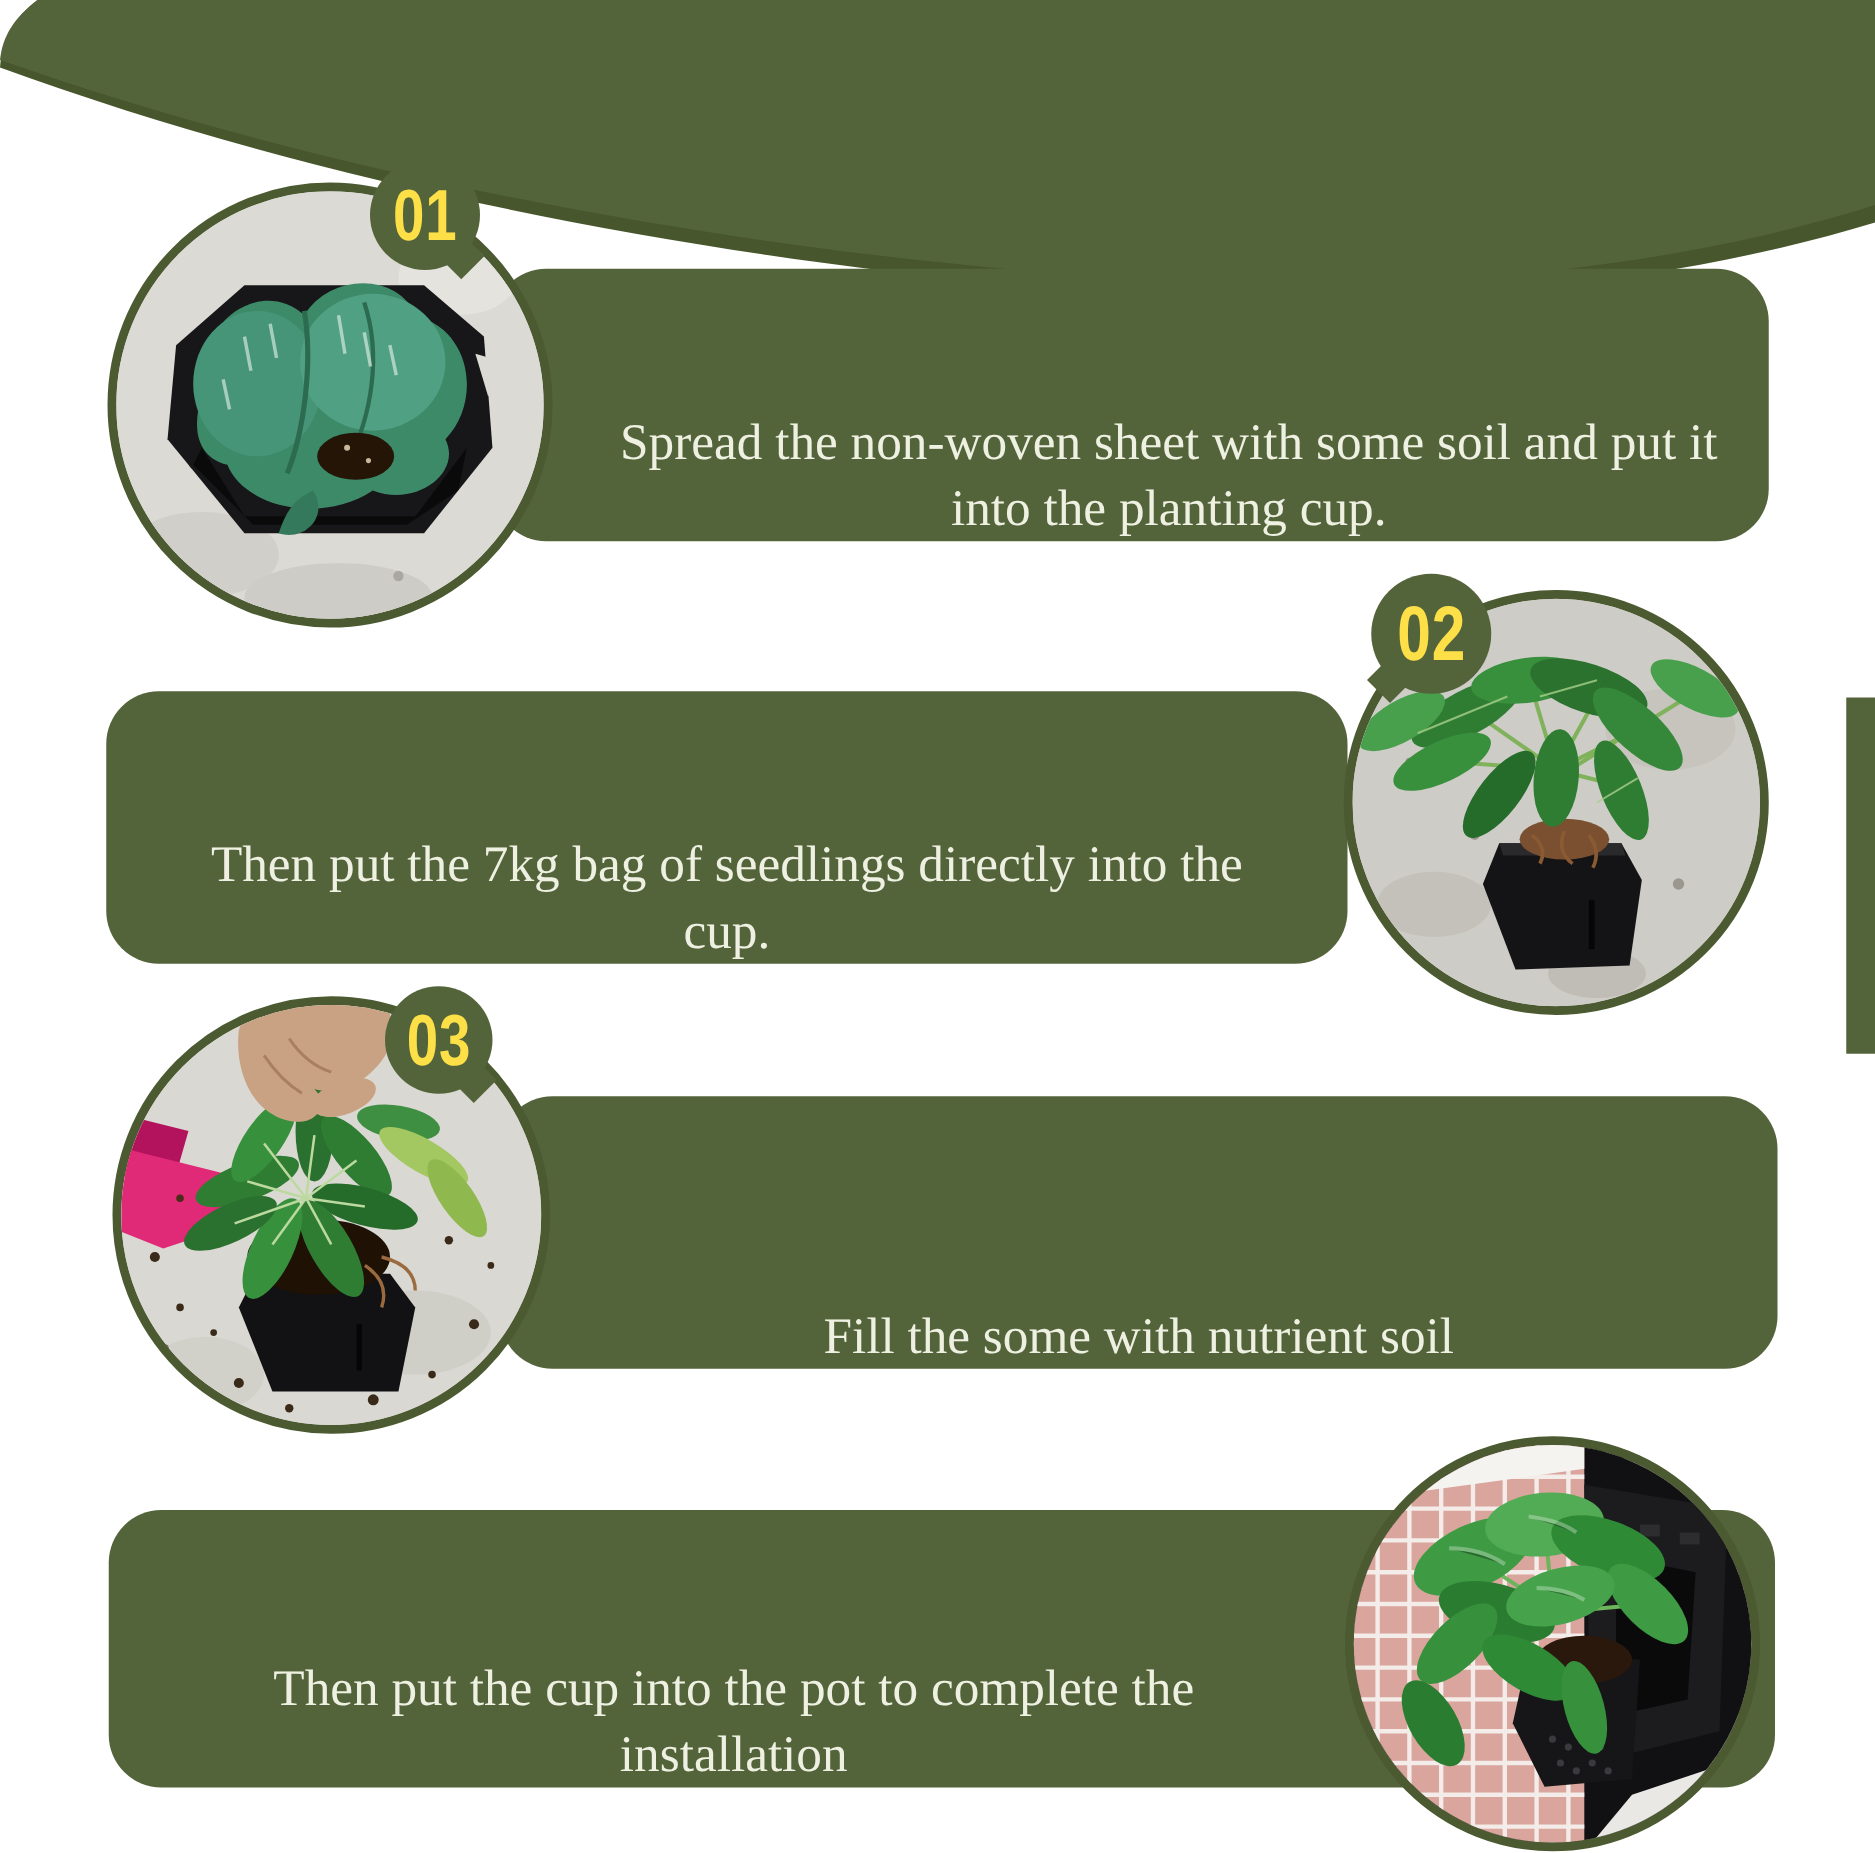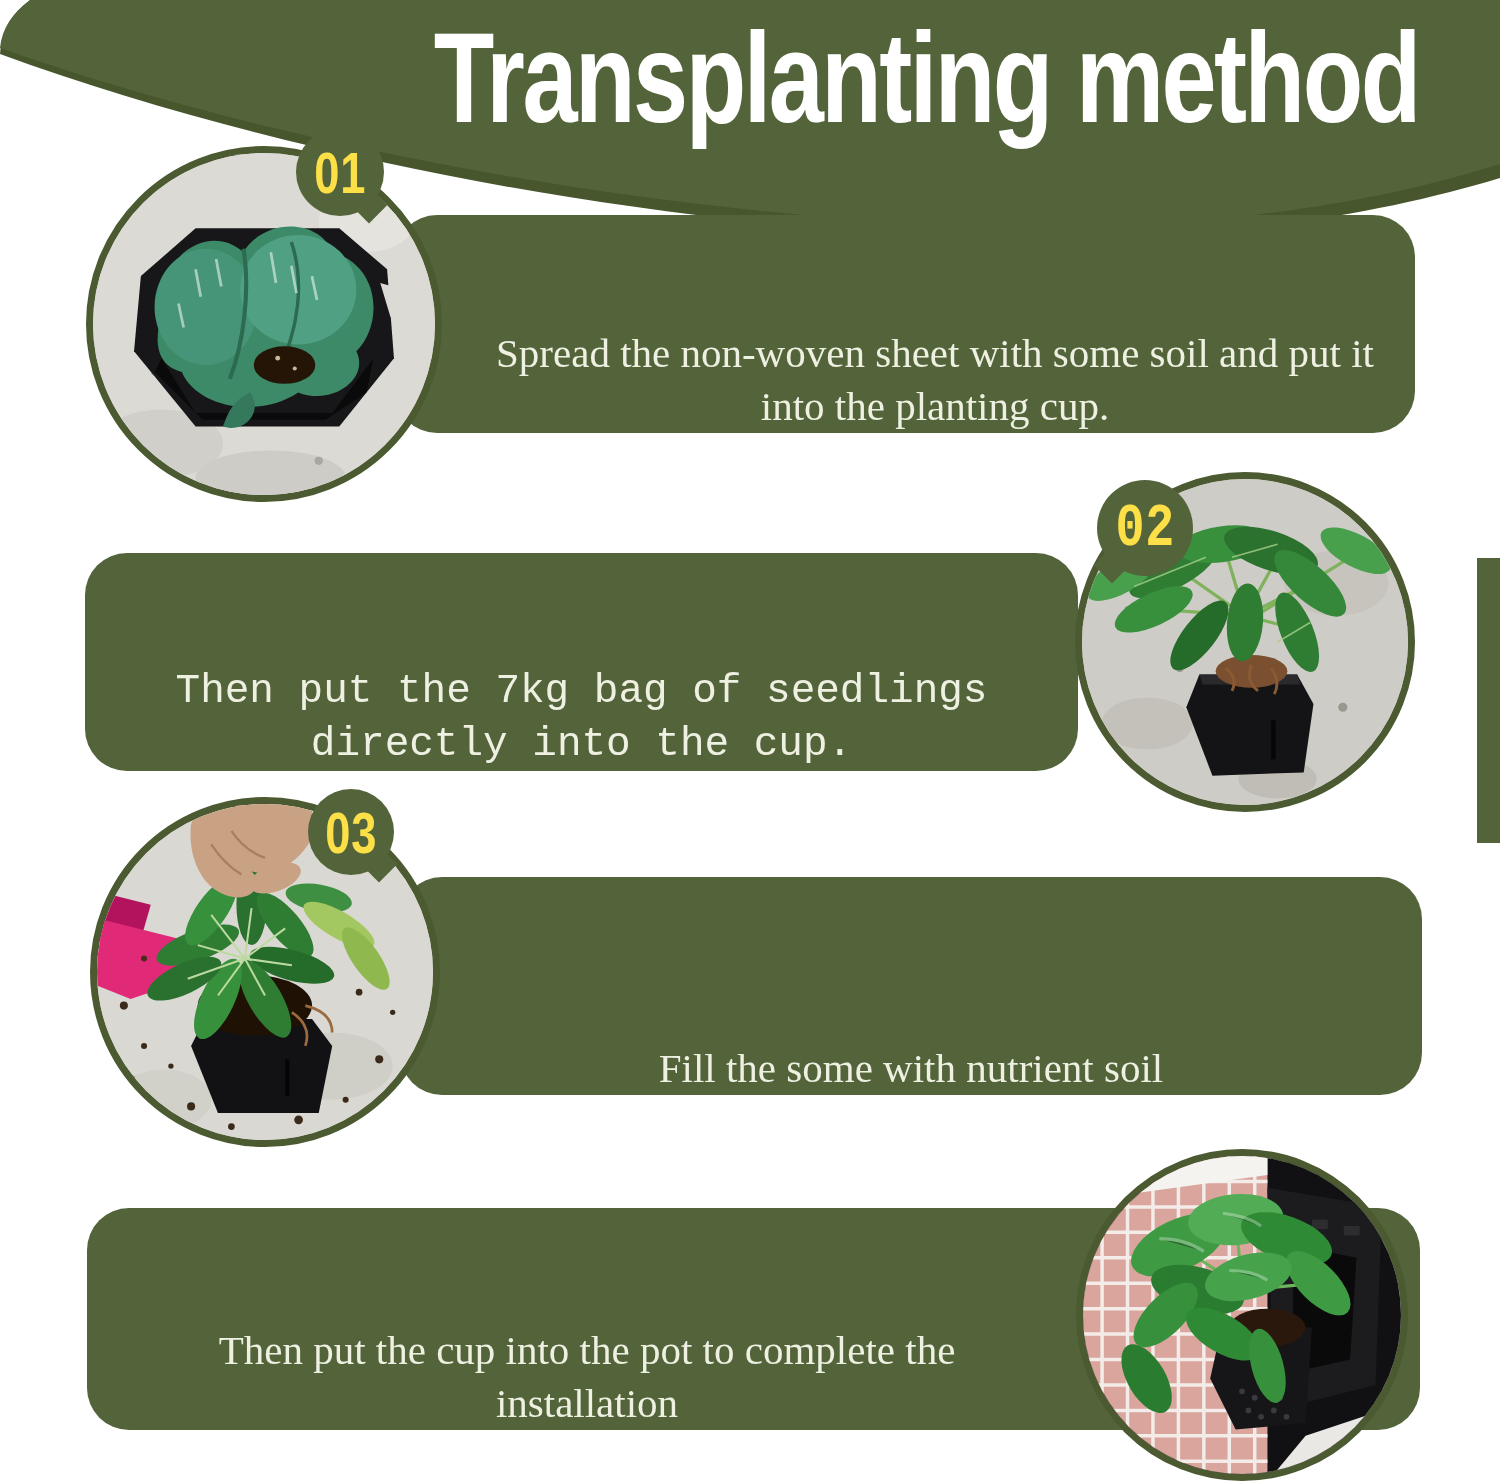--- a/index.html
+++ b/index.html
@@ -26,21 +26,21 @@
     position:absolute;background:var(--olive);border-radius:42px;
     display:flex;align-items:flex-end;justify-content:center;z-index:1;
   }
   .band .caption{
     font-family:"Liberation Serif",serif;color:var(--cream);
     font-size:41px;line-height:53px;text-align:center;
   }
   .band1{left:395px;top:215px;width:1020px;height:218px;}
   .band1 .caption{max-width:880px;margin-left:60px;}
   .band2{left:85px;top:553px;width:993px;height:218px;}
-  .band2 .caption{max-width:900px;font-family:Liberation Mono, monospace;}
+  .band2 .caption{max-width:900px;}
   .band3{left:400px;top:877px;width:1022px;height:218px;}
   .band3 .caption{max-width:960px;}
   .band4{left:87px;top:1208px;width:1333px;height:222px;justify-content:flex-start;}
   .band4 .caption{max-width:860px;margin-left:70px;padding-top:18px;}
   .band-bleed{position:absolute;background:var(--olive);z-index:0;}
   .strip2{left:1477px;top:558px;width:23px;height:285px;}
   
   .photo-circle{
     position:absolute;border-radius:50%;border:7px solid var(--ring);
     overflow:hidden;z-index:2;background:#d8d7d2;box-sizing:border-box;
@@ -52,39 +52,36 @@
   .circle4{left:1076px;top:1149px;width:332px;height:332px;}
   
   .badge{
     position:absolute;border-radius:50%;background:var(--olive);z-index:3;
     display:flex;align-items:center;justify-content:center;color:#fde047;
   }
   .badge .num{display:inline-block;font-weight:bold;transform:scaleX(0.78);letter-spacing:1px;}
   .badge .tail{position:absolute;width:26px;height:26px;background:var(--olive);transform:rotate(45deg);z-index:-1;}
   .badge1{left:296px;top:128px;width:88px;height:88px;font-size:58px;}
   .badge1 .tail{right:2px;bottom:-2px;}
-  .badge2{left:1097px;top:480px;width:96px;height:96px;font-size:62px;font-family:Liberation Mono, monospace;}
+  .badge2{left:1097px;top:459px;width:96px;height:96px;font-size:62px;}
   .badge2 .tail{left:2px;bottom:-2px;}
   .badge3{left:308px;top:789px;width:86px;height:86px;font-size:58px;}
   .badge3 .tail{right:2px;bottom:-2px;}
   .badge4{left:1102px;top:1115px;width:104px;height:104px;font-size:66px;}
   .badge4 .tail{left:4px;bottom:0px;}
 </style>
 </head>
 <body>
 
 <div class="canvas">
 
   <svg class="header-svg" viewBox="0 0 1500 260" preserveAspectRatio="none" aria-hidden="true">
     <path d="M 30 0 C 12 14 2 28 0 54 C 290 160 650 224 965 238 C 1190 246 1368 218 1500 178 L 1500 0 Z" fill="#47562c"></path>
     <path d="M 30 0 C 12 14 2 28 0 48 C 290 150 650 212 965 226 C 1190 233 1368 206 1500 164 L 1500 0 Z" fill="#54643a"></path>
   </svg>
-  <div class="page-title">
-    <span class="squeeze">Transplanting method</span>
-  </div>
 
   <div class="band band1">
     <div class="caption">Spread the non-woven sheet with some soil and put it into the planting cup.</div>
   </div>
   <div class="band band2">
     <div class="caption">Then put the 7kg bag of seedlings directly into the cup.</div>
   </div>
   <div class="band-bleed strip2"></div>
   <div class="band band3">
     <div class="caption">Fill the some with nutrient soil</div>

